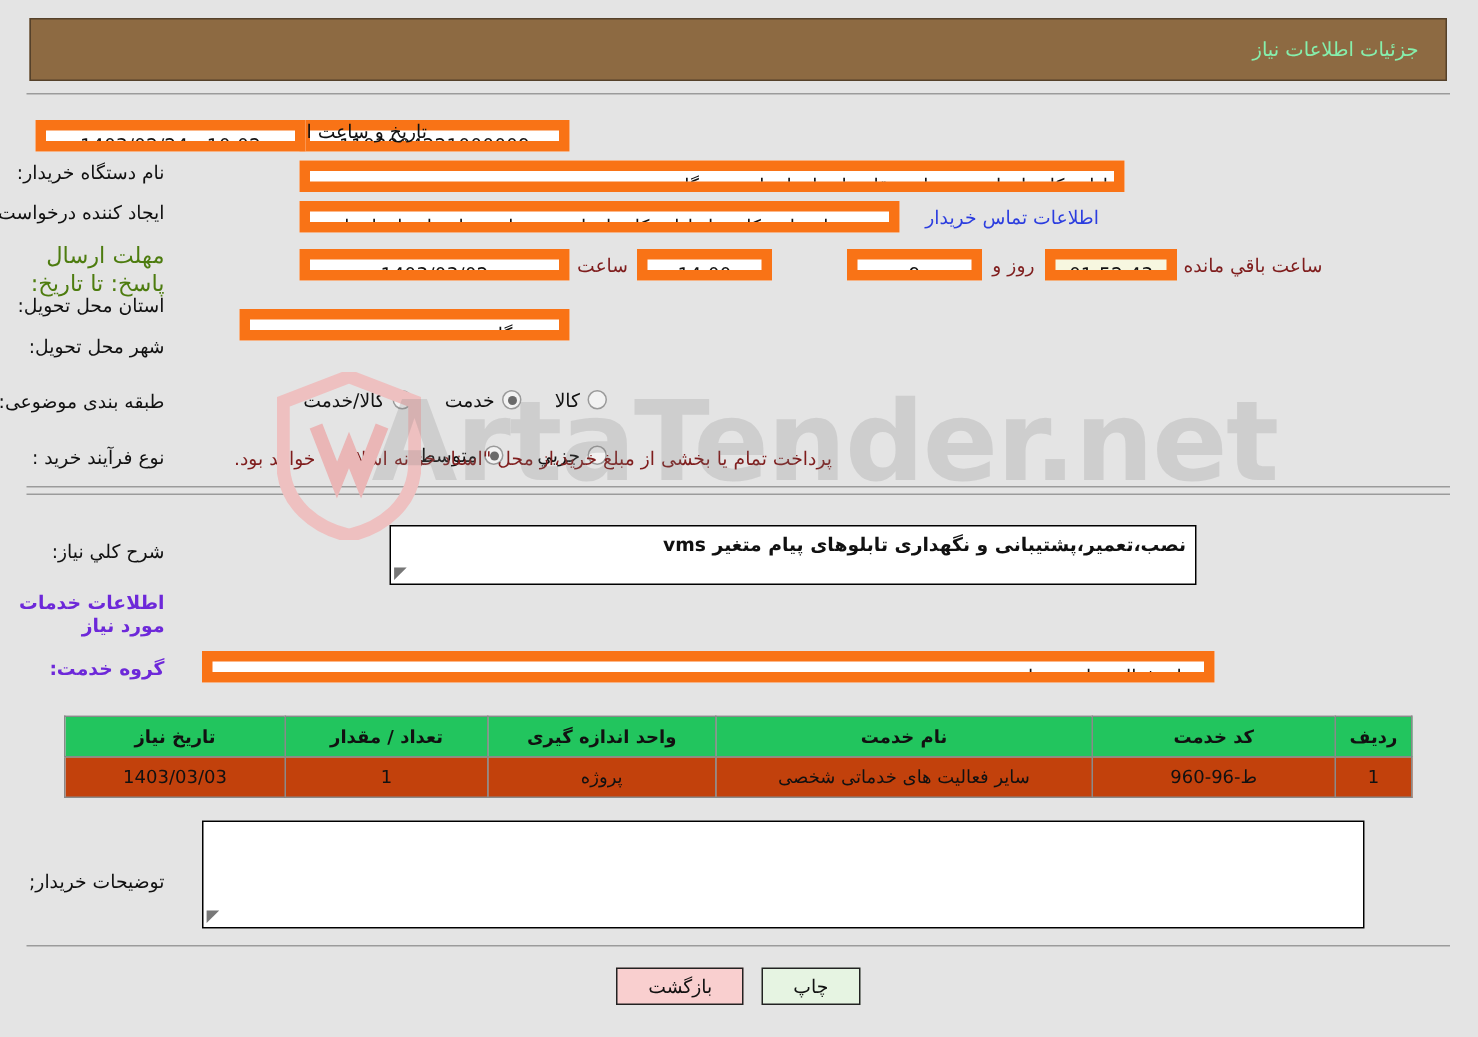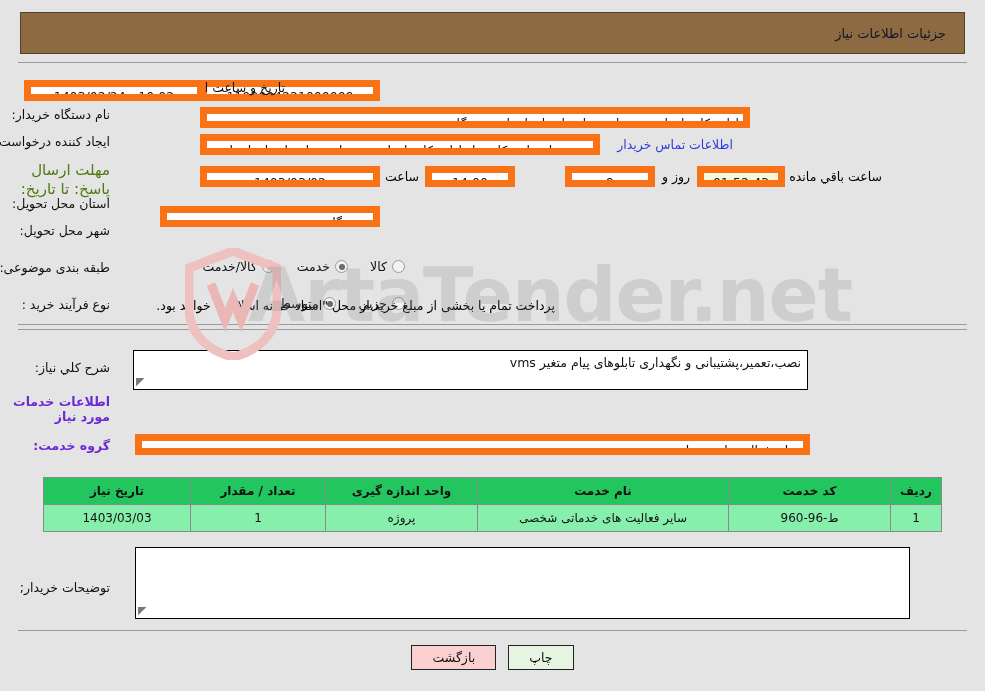--- a/index.html
+++ b/index.html
@@ -48,21 +48,21 @@
   
   .titlebar {
     position: absolute;
     left: 20px;
     top: 12px;
     width: 945px;
     height: 42px;
     background: #8d6a42;
     border: 1px solid #55412a;
     box-sizing: border-box;
-    color: #0f172a;
+    color: #86efac;
     font-size: 13px;
     display: flex;
     align-items: center;
     justify-content: flex-start;
     padding-right: 0;
   }
   .titlebar .t-inner {
     width: 100%;
     text-align: right;
     padding-right: 18px;
@@ -123,21 +123,21 @@
     padding: 0 4px;
     font-family: "DejaVu Sans", "Liberation Sans", sans-serif;
     overflow: hidden;
     text-overflow: clip;
     white-space: nowrap;
   }
   .fld.center { text-align: center; }
   .fld.right  { text-align: right; padding-left: 12px; }
   .fld.cream  { background: #f7f7e0; text-align: center; }
 
-  .smalltxt { font-size: 12.5px; color: #000000; }
+  .smalltxt { font-size: 12.5px; color: #7f1d1d; }
   .link {
     font-size: 12.5px;
     color: #2b3ddf;
     text-decoration: none;
     cursor: pointer;
   }
 
   
   .radio {
     display: inline-block;
@@ -204,21 +204,21 @@
     background: #22c55e;
     border: 1px solid #8a8a8a;
     font-weight: bold;
     color: #111;
     height: 26px;
     padding: 0 8px;
     text-align: center;
     white-space: nowrap;
   }
   table.svc td {
-    background: #86efac;
+    background: #c2410c;
     border: 1px solid #8a8a8a;
     height: 26px;
     padding: 0 8px;
     text-align: center;
     color: #111;
     white-space: nowrap;
   }
 
   
   .btnbar {
@@ -333,21 +333,21 @@
       <span class="radio on"></span>
       <span>متوسط</span>
     </span>
   </div>
 
   <div class="smalltxt" style="position:absolute; top:298px; right:430px; width:420px; text-align:right;">پرداخت تمام یا بخشی از مبلغ خرید،از محل "اسناد خزانه اسلامی" خواهد بود.</div>
 
   <div class="panel panel-mid"></div>
 
   <div class="lbl" style="position:absolute; top:360px; right:875px;">شرح کلي نیاز:</div>
-  <div class="ta" style="position:absolute; top:350px; right:177px; width:675px; height:40px;">
+  <div class="ta" style="position:absolute; top:350px; right:187px; width:538px; height:40px;font-weight:bold;">
     <span>نصب،تعمیر،پشتیبانی و نگهداری تابلوهای پیام متغیر vms</span>
     <span class="grip">◥</span>
   </div>
 
   <div class="sect-h" style="top:394px; right:875px;">اطلاعات خدمات مورد نیاز</div>
 
   <div class="sect-h" style="top:438px; right:875px;">گروه خدمت:</div>
   <div class="fld right" style="position:absolute; top:434px; right:175px; width:675px;">سایر فعالیت‌های خدماتی</div>
 
   <table class="svc" style="top:477px; right:43px; width:899px;">

